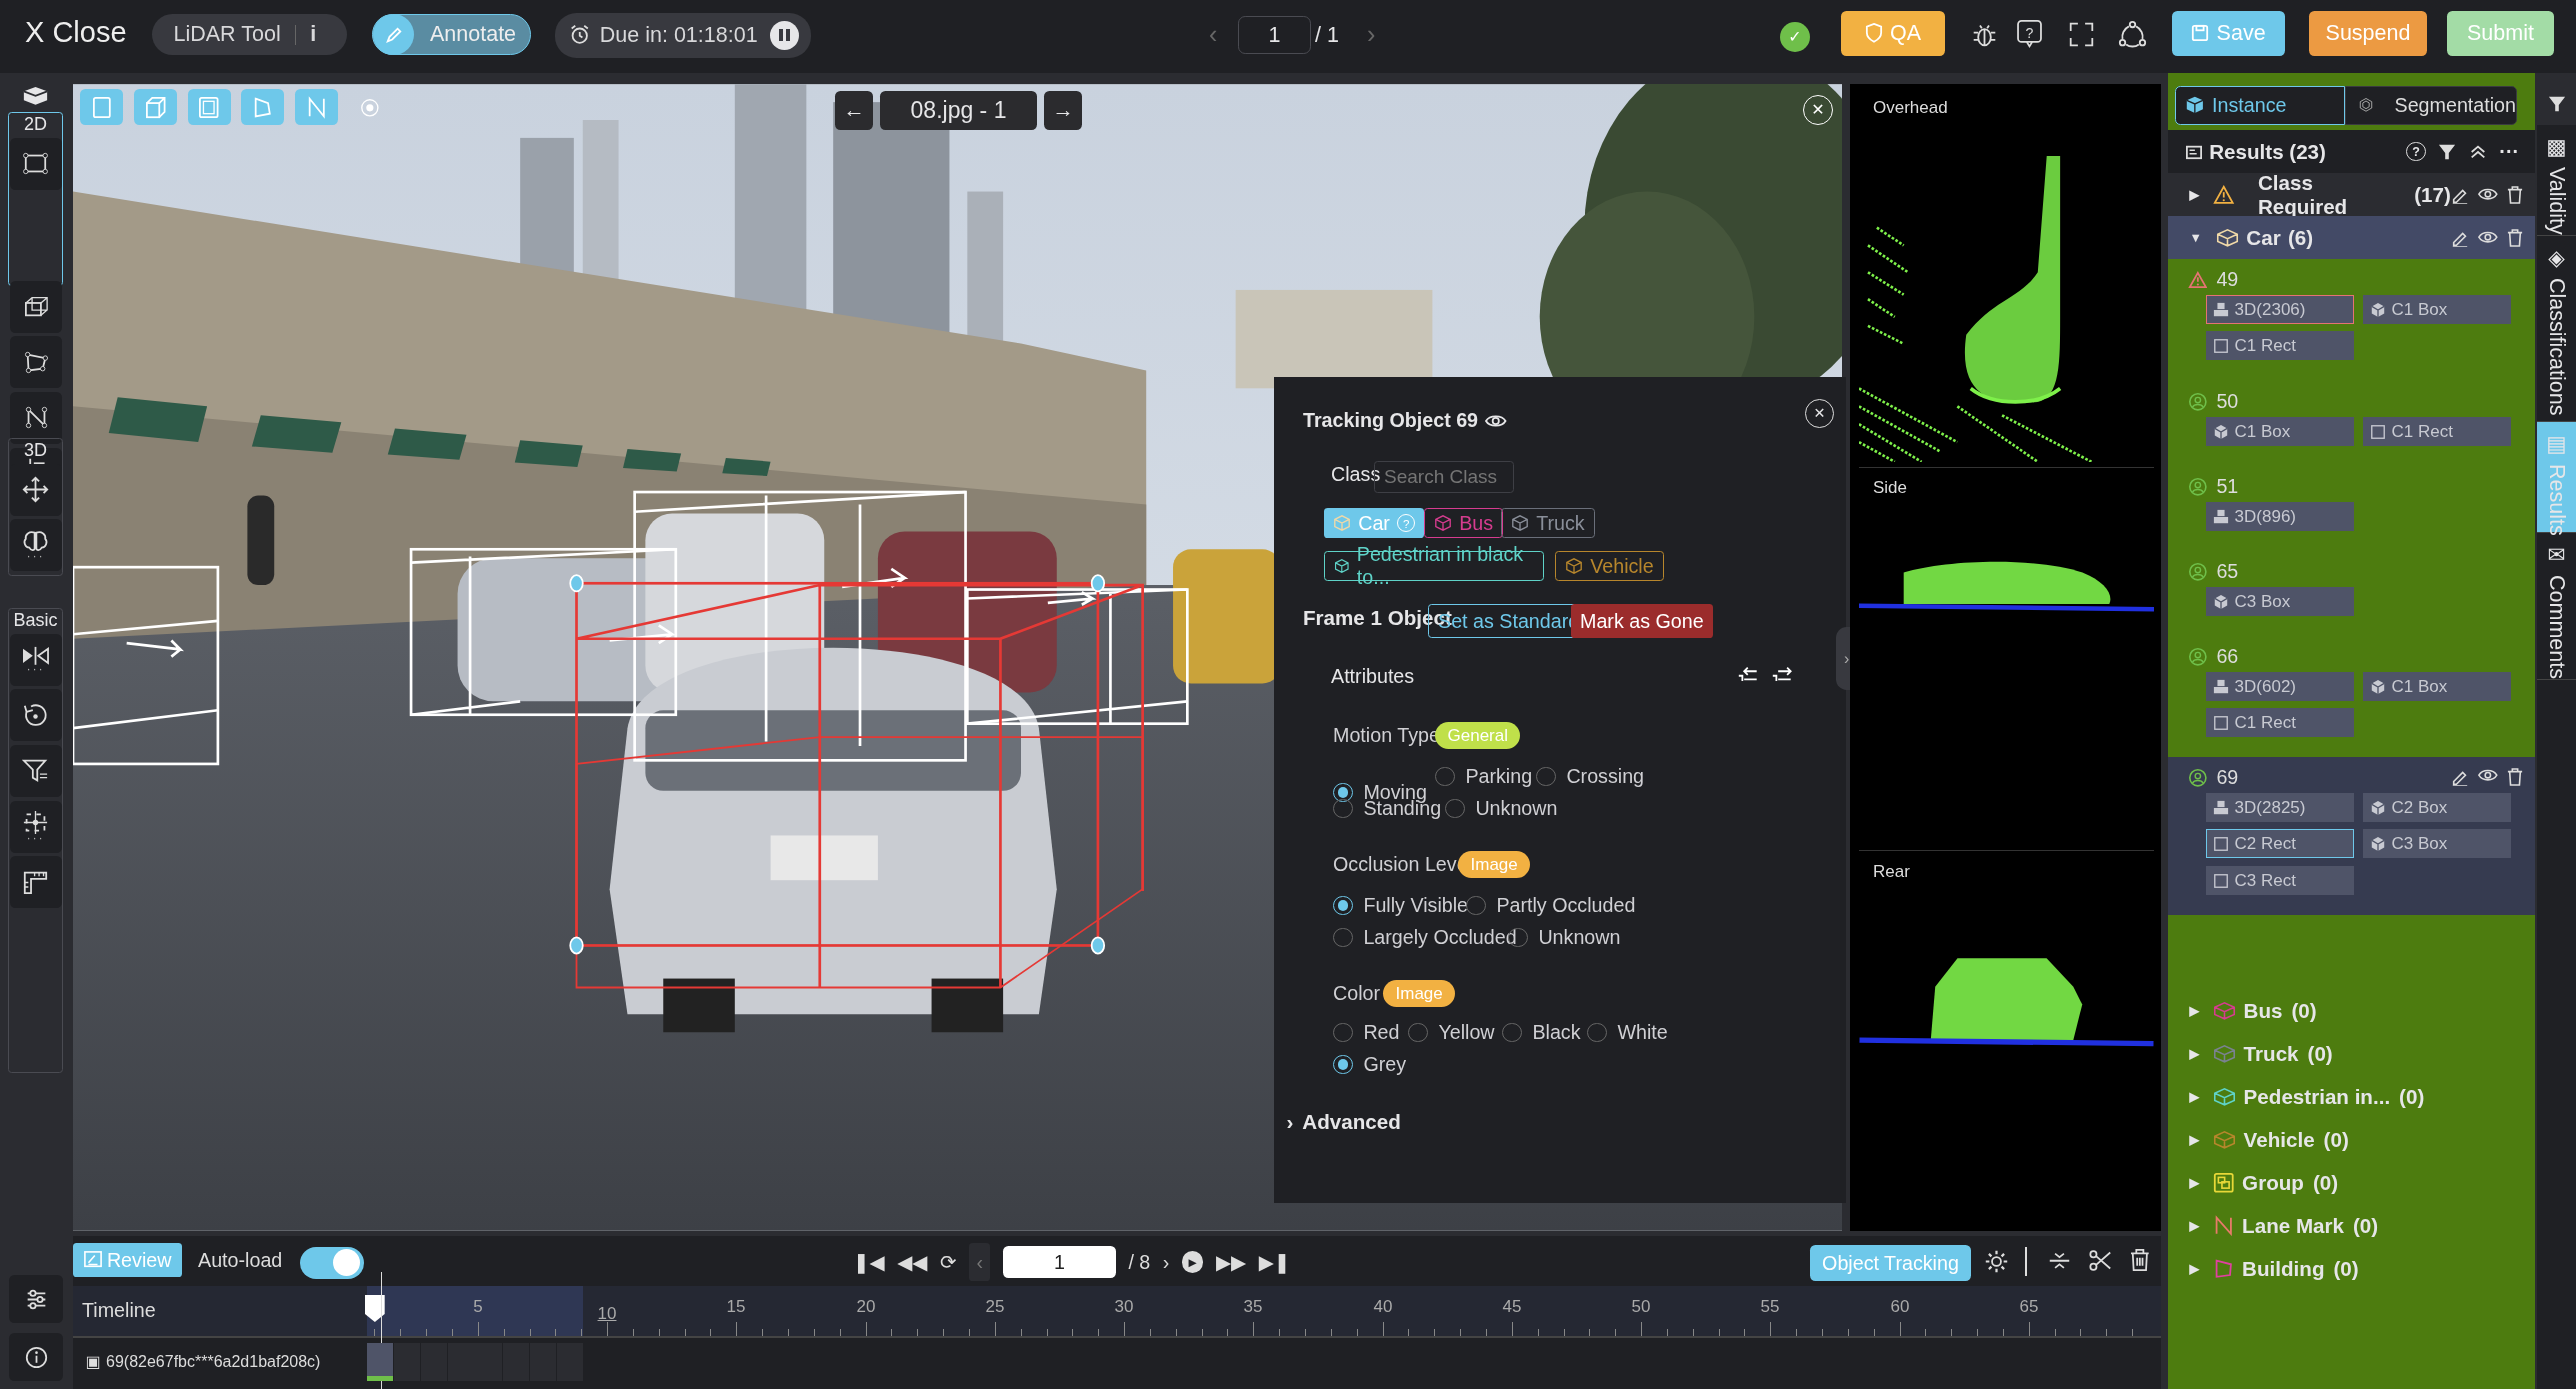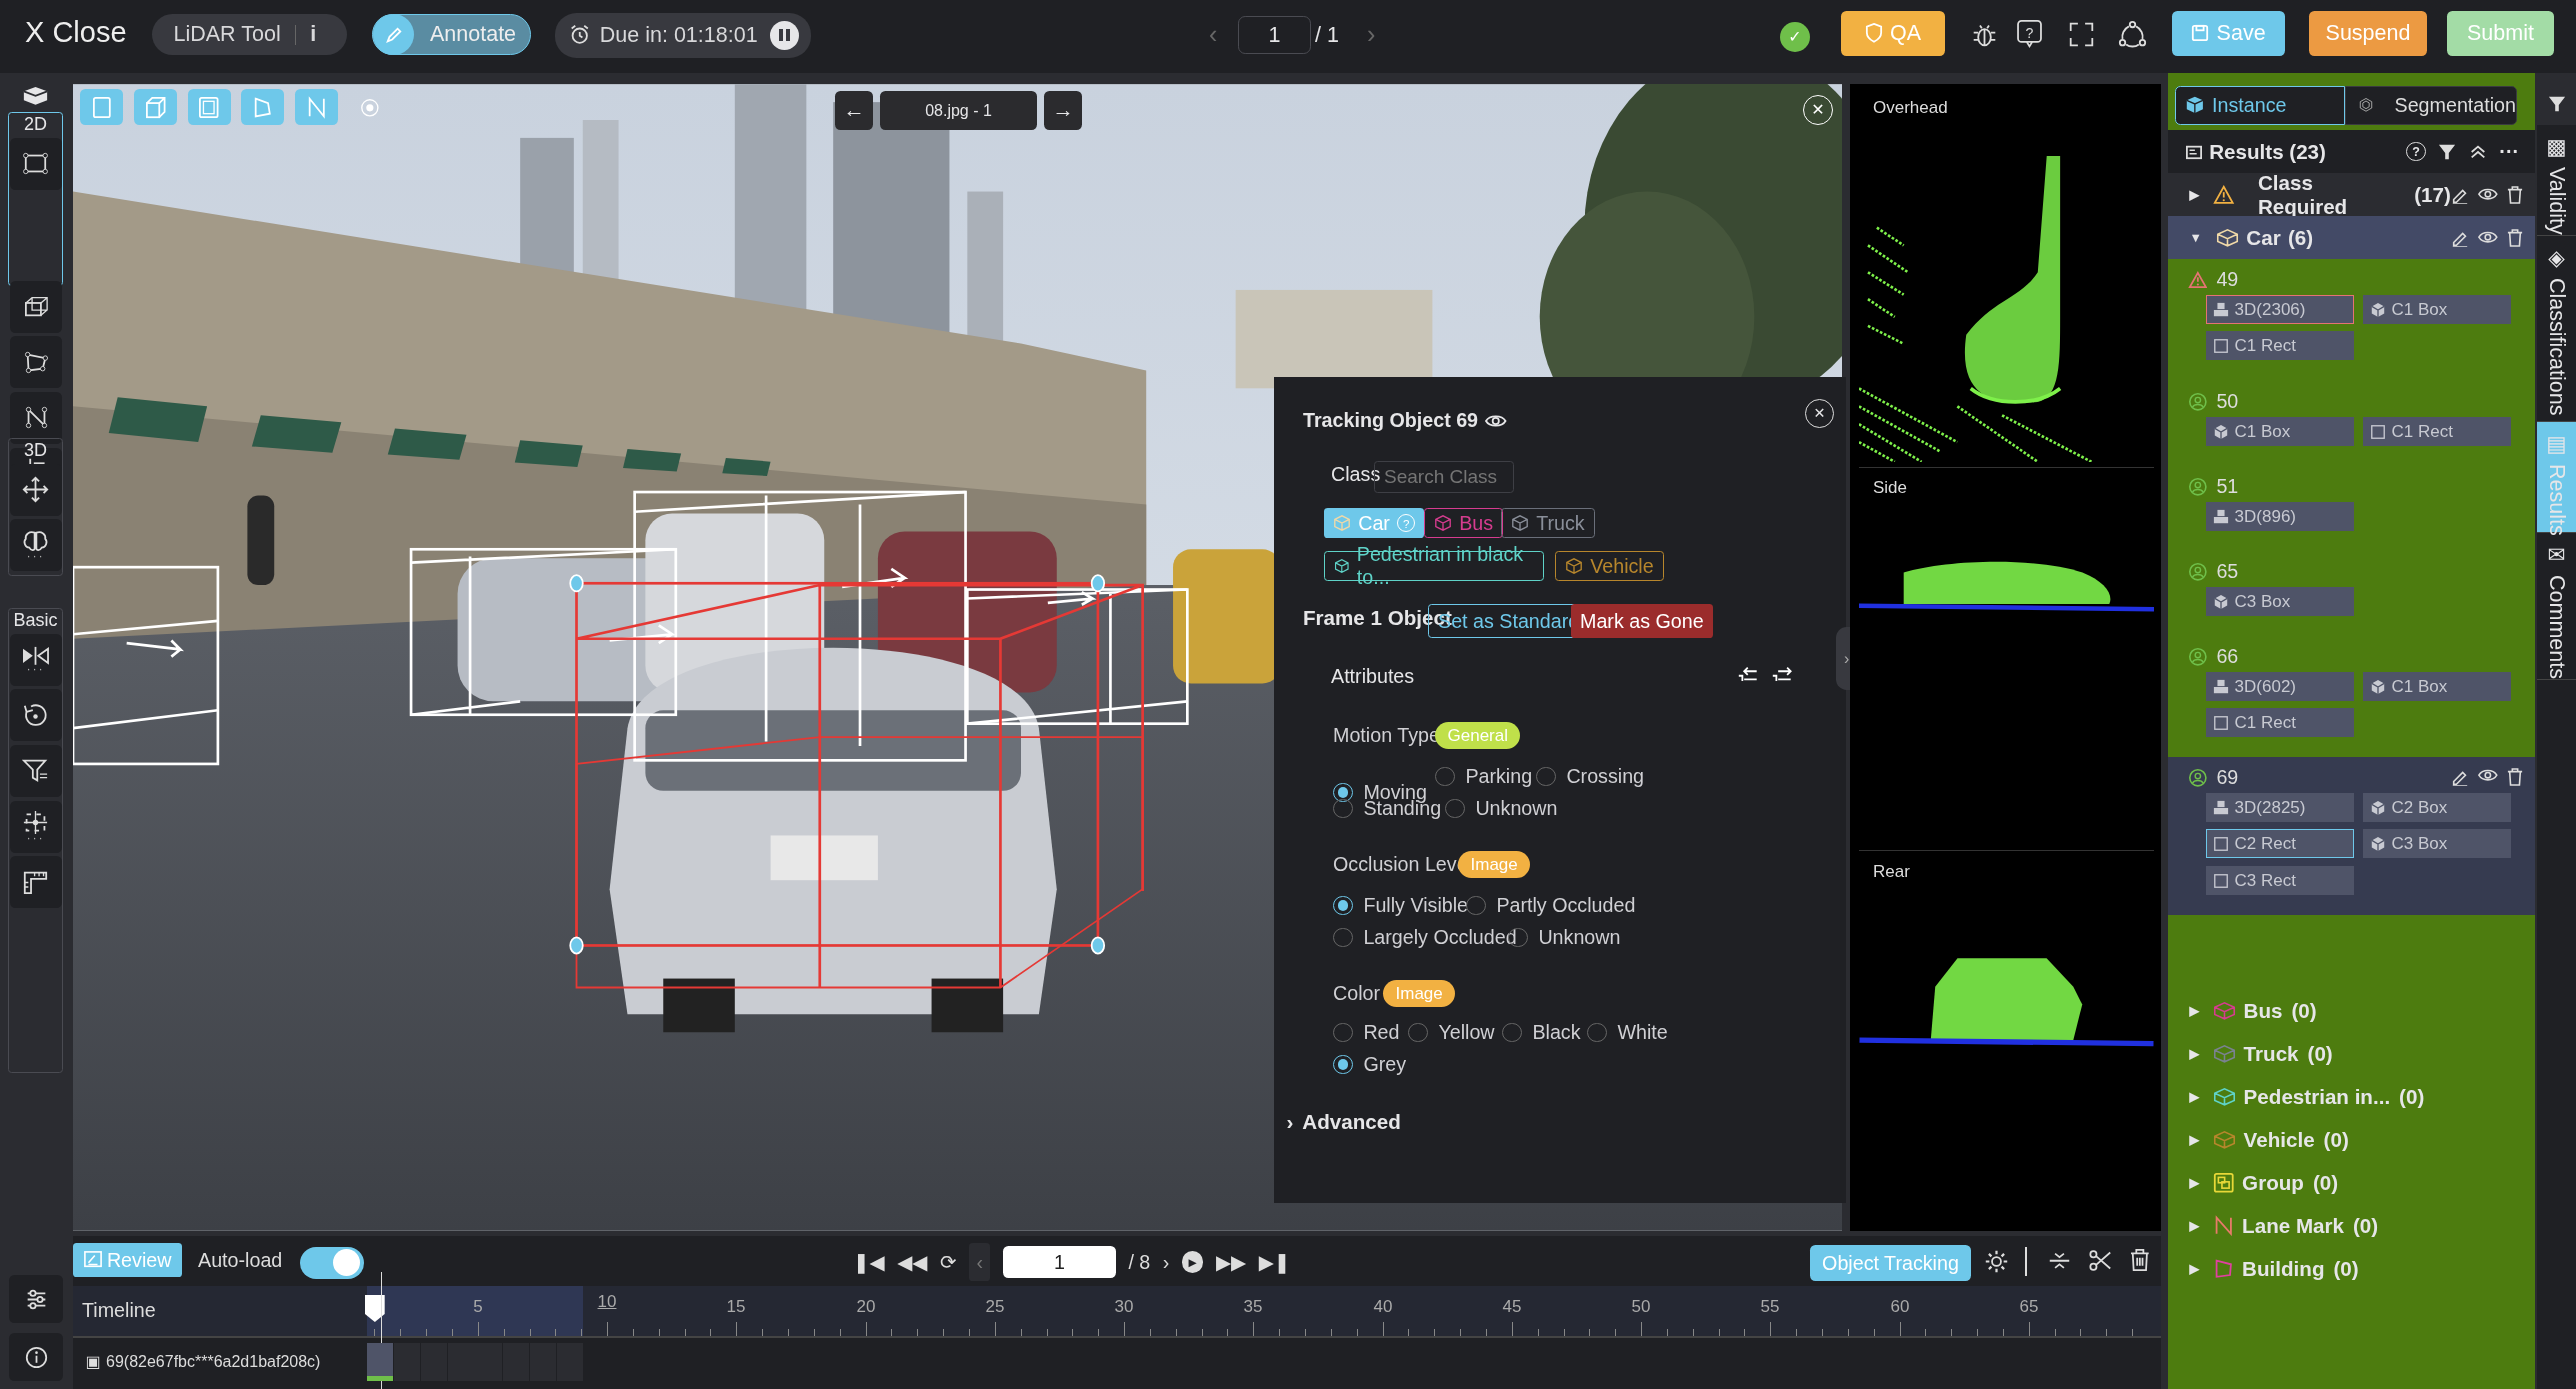--- a/index.html
+++ b/index.html
@@ -364,21 +364,21 @@
       </div>
     <div style="width:43px;height:36px;border-radius:5.4px;display:flex;align-items:center;justify-content:center">
         <svg width="19.7" height="19.7" viewBox="0 0 22 22">
           <circle cx="11" cy="11" r="9" fill="none" stroke="#fff" stroke-width="1.5"></circle>
           <circle cx="11" cy="11" r="4" fill="#fff"></circle>
         </svg>
       </div>
   </div>
 
   <div class="abs" style="left:762px;top:7.2px;width:38px;height:39px;background:#2b2b2e;border-radius:5.4px;display:flex;align-items:center;justify-content:center;font-size:21.5px">←</div>
-  <div class="abs" style="left:807px;top:7.2px;width:157px;height:39px;background:#2b2b2e;border-radius:5.4px;display:flex;align-items:center;justify-content:center;font-size:16px">08.jpg - 1</div>
+  <div class="abs" style="left:807px;top:7.2px;width:157px;height:39px;background:#2b2b2e;border-radius:5.4px;display:flex;align-items:center;justify-content:center;font-size:23px">08.jpg - 1</div>
   <div class="abs" style="left:971px;top:7.2px;width:38px;height:39px;background:#2b2b2e;border-radius:5.4px;display:flex;align-items:center;justify-content:center;font-size:21.5px">→</div>
   <div class="abs" style="left:1730px;top:10.7px;width:30px;height:30px;border:1.8px solid #fff;border-radius:50%;display:flex;align-items:center;justify-content:center;font-size:16px;color:#fff">✕</div>
 </div>
 
 <div id="popup" class="abs">
   <div class="abs" style="left:29px;top:32px;font-size:19.7px;font-weight:bold;display:flex;align-items:center;gap:7.2px;color:#e6e6e8">
     <span>Tracking Object 69</span>
     <span>
         <svg width="21.5" height="16" viewBox="0 0 24 18">
           <path d="M1 9 C5 2 19 2 23 9 C19 16 5 16 1 9 Z" fill="none" stroke="#e6e6e8" stroke-width="2"></path>
@@ -1075,21 +1075,21 @@
         <div class="tick" style="left: 1852px; height: 7.2px;"></div>
         <div class="tick" style="left: 1878px; height: 7.2px;"></div>
         <div class="tick" style="left: 1904px; height: 7.2px;"></div>
         <div class="tick" style="left: 1930px; height: 7.2px;"></div>
         <div class="tick" style="left: 1956px; height: 14.3px;"></div>
         <div class="tick" style="left: 1982px; height: 7.2px;"></div>
         <div class="tick" style="left: 2007px; height: 7.2px;"></div>
         <div class="tick" style="left: 2033px; height: 7.2px;"></div>
         <div class="tick" style="left: 2059px; height: 7.2px;"></div>
         <div class="ticklbl" style="left: 405px; top: 10.7px;">5</div>
-        <div class="ticklbl" style="left: 534px; top: 6px; text-decoration: underline;">10</div>
+        <div class="ticklbl" style="left: 534px; top: 18px; text-decoration: underline;">10</div>
         <div class="ticklbl" style="left: 663px; top: 10.7px;">15</div>
         <div class="ticklbl" style="left: 793px; top: 10.7px;">20</div>
         <div class="ticklbl" style="left: 922px; top: 10.7px;">25</div>
         <div class="ticklbl" style="left: 1051px; top: 10.7px;">30</div>
         <div class="ticklbl" style="left: 1180px; top: 10.7px;">35</div>
         <div class="ticklbl" style="left: 1310px; top: 10.7px;">40</div>
         <div class="ticklbl" style="left: 1439px; top: 10.7px;">45</div>
         <div class="ticklbl" style="left: 1568px; top: 10.7px;">50</div>
         <div class="ticklbl" style="left: 1697px; top: 10.7px;">55</div>
         <div class="ticklbl" style="left: 1827px; top: 10.7px;">60</div>

